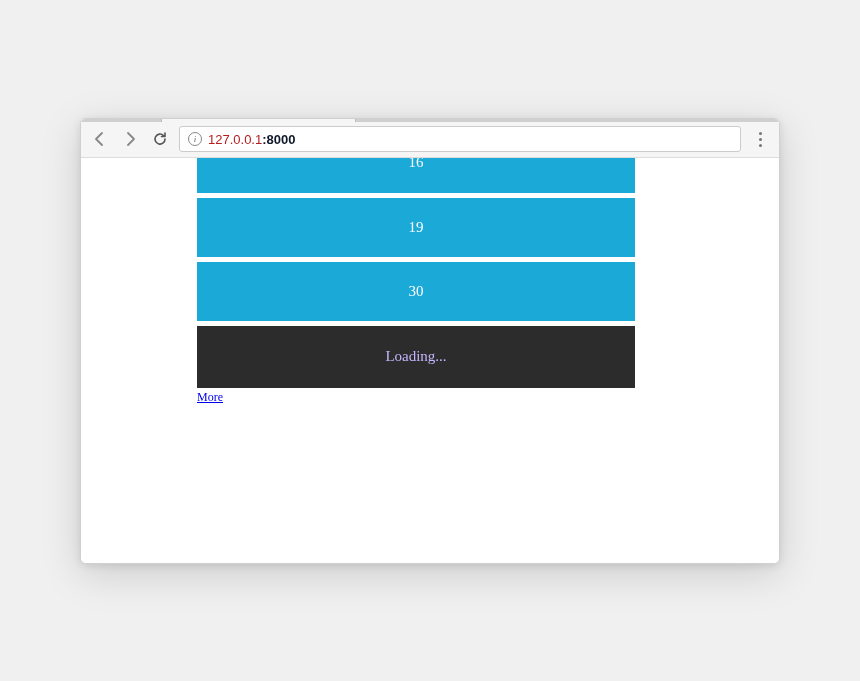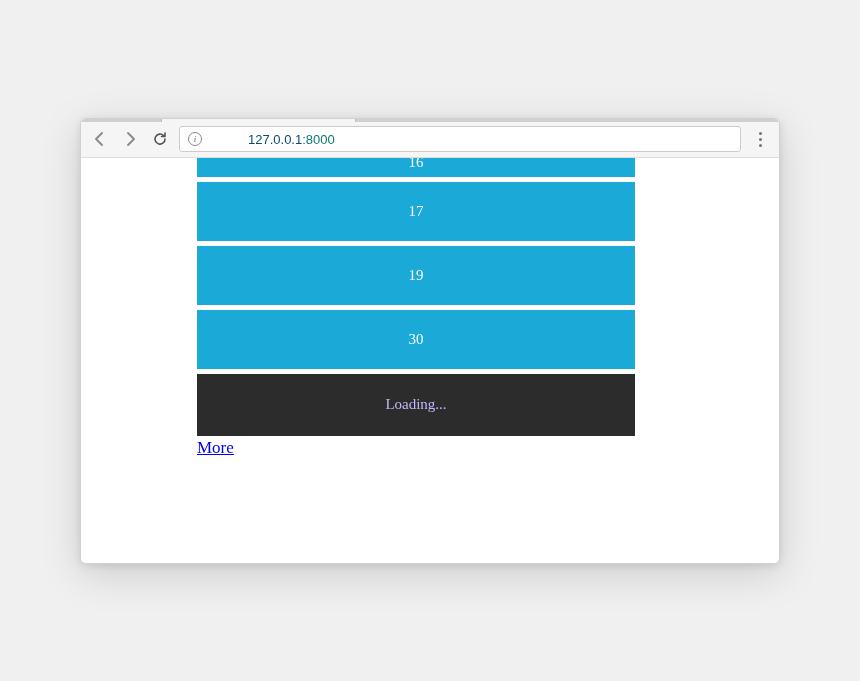--- a/index.html
+++ b/index.html
@@ -88,25 +88,25 @@
       display: flex;
       align-items: center;
       justify-content: center;
       font-size: 9px;
       color: #666;
       font-family: Georgia, serif;
       font-style: italic;
       flex-shrink: 0;
     }
     .addressbar .url-host {
-      color: #0c4a6e;
-      margin-left: 40px;
+      color: #b91c1c;
     }
     .addressbar .url-port {
-      color: #0f766e;
+      color: #0f172a;
+      font-weight: bold;
     }
     .menu-btn {
       width: 22px;
       height: 26px;
       display: flex;
       flex-direction: column;
       align-items: center;
       justify-content: center;
       gap: 3px;
       cursor: pointer;
@@ -132,38 +132,38 @@
       background: #1ba9d7;
       color: #fff;
       text-align: center;
       font-family: Georgia, "Times New Roman", serif;
       font-size: 15px;
       margin-bottom: 5px;
       display: flex;
       align-items: center;
       justify-content: center;
     }
-    .item-16 { height: 19px; padding-top: 0; align-items: flex-start; }
+    .item-16 { height: 35px; padding-top: 0; align-items: flex-start; }
     .item-16 span { margin-top: -4px; }
     .item-full { height: 59px; }
     .loading-bar {
       background: #2c2c2c;
       color: #c4b5fd;
       text-align: center;
       font-family: Georgia, "Times New Roman", serif;
       font-size: 15px;
       height: 62px;
       display: flex;
       align-items: center;
       justify-content: center;
     }
     .more-link {
       display: block;
       margin-top: 2px;
-      font-size: 17px;
+      font-size: 12px;
       color: #0000EE;
       text-decoration: underline;
       font-family: "Times New Roman", Times, serif;
     }
   </style>
 </head>
 <body>
 
 <div class="browser-window">
 
@@ -205,23 +205,20 @@
       <div class="dot"></div>
     </div>
   </div>
 
   <div class="viewport">
     <div class="content-area">
       <div class="list-item item-16">
         <span>16</span>
       </div>
       <div class="list-item item-full">
-        <span>17</span>
-      </div>
-      <div class="list-item item-full">
         <span>19</span>
       </div>
       <div class="list-item item-full">
         <span>30</span>
       </div>
       <div class="loading-bar">
         <span>Loading...</span>
       </div>
       <a href="#" class="more-link">More</a>
     </div>

